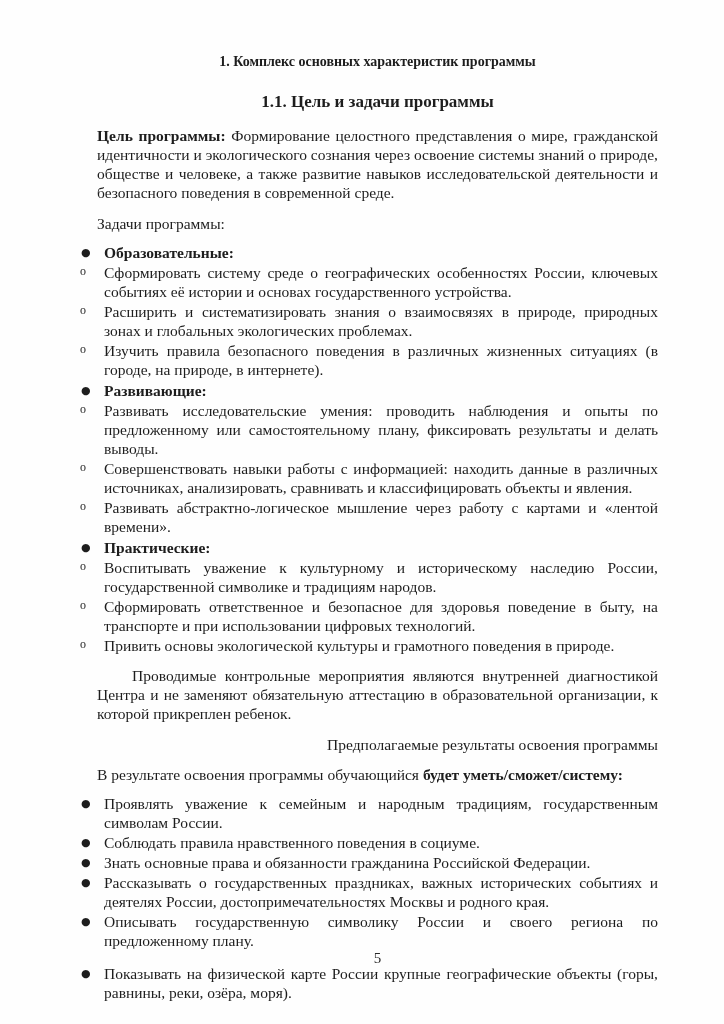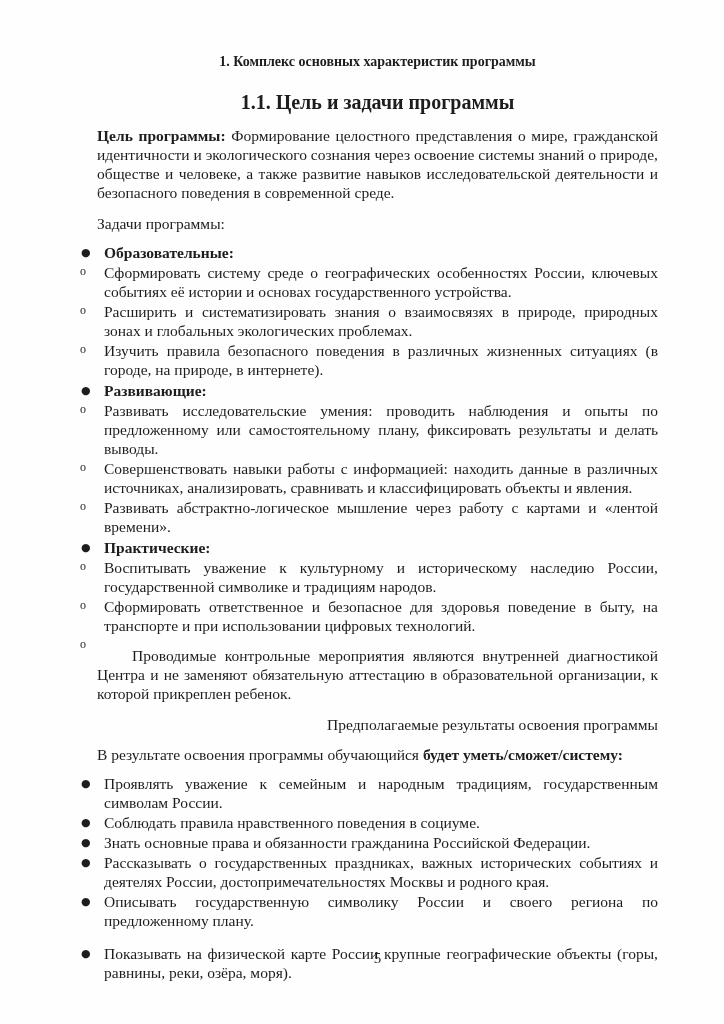--- a/index.html
+++ b/index.html
@@ -9,21 +9,21 @@
     margin:0 auto;
     background:#fefefe;
     color:#1d1d1d;
     font-family:"Liberation Serif","DejaVu Serif",serif;
     font-size:15.5px;
     line-height:19px;
     overflow:hidden;
   }
   .content{padding:48px 66px 0 97px;}
   .doc-title{font-weight:bold;font-size:14px;line-height:28px;text-align:center;}
-  .section-heading{font-weight:bold;font-size:20px;line-height:26px;text-align:center;margin-top:13px;}
+  .section-heading{font-weight:bold;font-size:17px;line-height:26px;text-align:center;margin-top:13px;}
   .para{margin:11px 0 0;text-align:justify;}
   .para.indent{text-indent:35px;}
   .bold-line{font-weight:normal;margin:12px 0 0;}
   .center-heading{font-weight:normal;text-align:right;margin:12px 0 0;}
   .list{margin-top:10px;}
   .li{position:relative;margin-left:-19px;padding-left:26px;text-align:justify;margin-top:1px;}
   .li.group{margin-top:2px;}
   .li .mb{
     position:absolute;left:3px;top:0;
     font-family:"DejaVu Sans",sans-serif;font-size:11px;line-height:19px;
@@ -98,20 +98,21 @@
       <div class="li">
         <span class="ob">o</span>
         <span>Воспитывать уважение к культурному и историческому наследию России, государственной символике и традициям народов.</span>
       </div>
       <div class="li">
         <span class="ob">o</span>
         <span>Сформировать ответственное и безопасное для здоровья поведение в быту, на транспорте и при использовании цифровых технологий.</span>
       </div>
       <div class="li">
         <span class="ob">o</span>
+        <span>Привить основы экологической культуры и грамотного поведения в природе.</span>
       </div>
 
     </div>
 
     <p class="para indent">Проводимые контрольные мероприятия являются внутренней диагностикой Центра и не заменяют обязательную аттестацию в образовательной организации, к которой прикреплен ребенок.</p>
 
     <div class="center-heading">Предполагаемые результаты освоения программы</div>
 
     <p class="para"><span>В результате освоения программы обучающийся </span><b>будет уметь/сможет/систему:</b></p>
 

